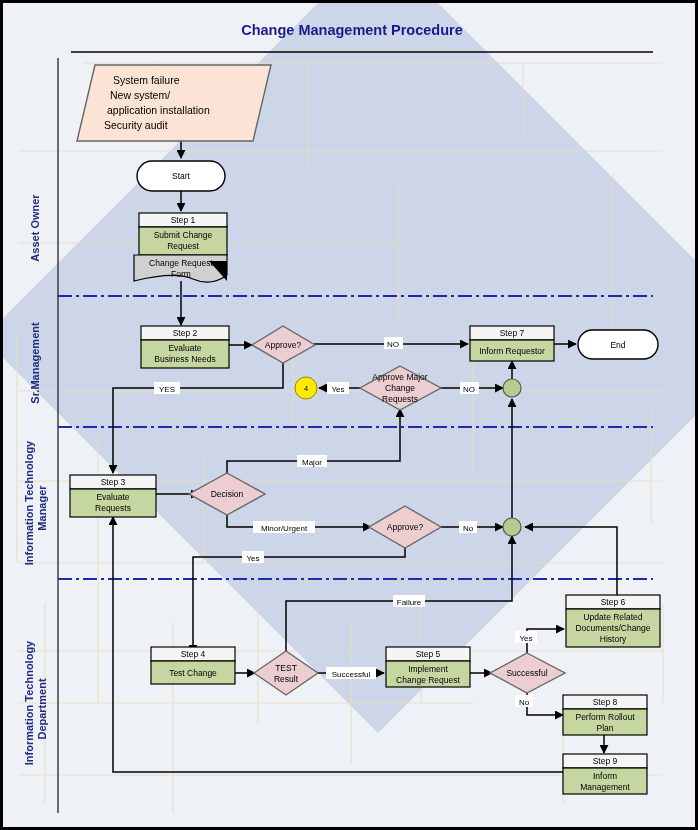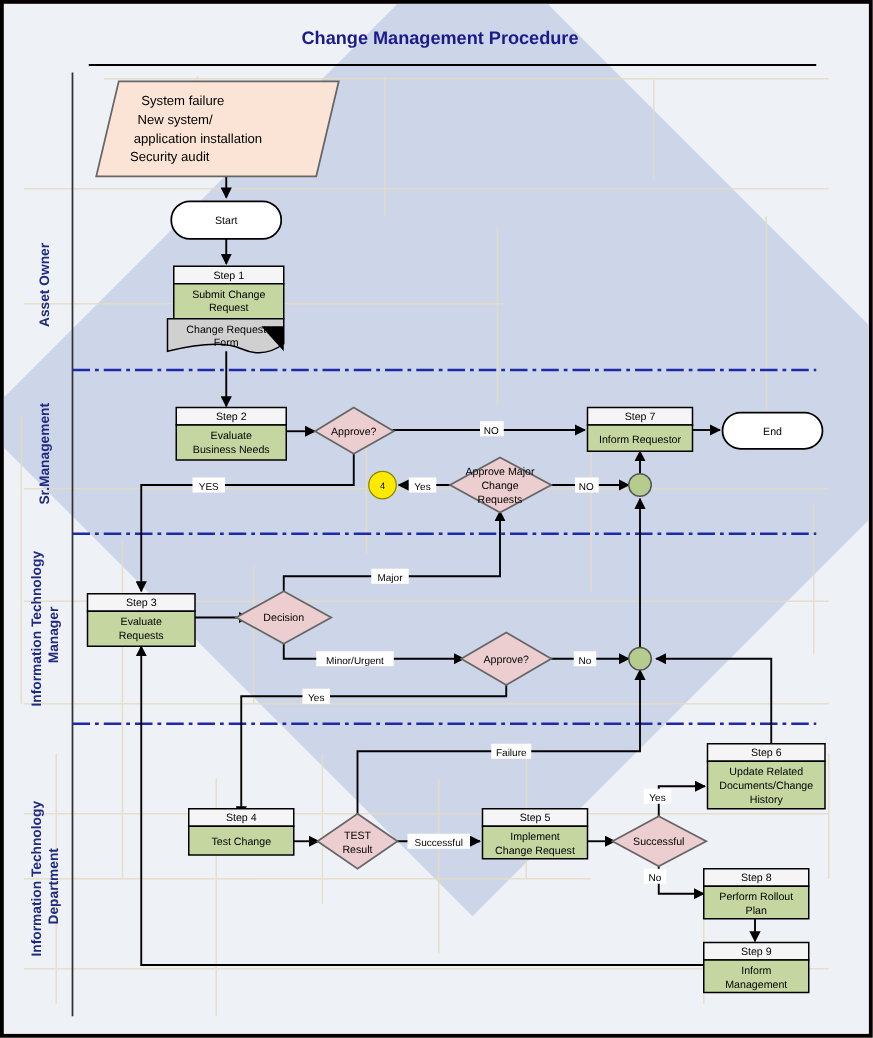--- a/index.html
+++ b/index.html
@@ -1,18 +1,18 @@
 <!DOCTYPE html>
 <html><head>
 <meta charset="utf-8">
 <style>
   html,body{margin:0;padding:0;background:#000;}
   #page{
     position:relative;width:698px;height:830px;overflow:hidden;
-    background:#fca5a5;
+    background:#a16207;
     border:3px solid #000;
     box-sizing:border-box;
     font-family:"Liberation Sans", sans-serif;
   }
   #flow{position:absolute;left:0;top:0;}
   .ttl{font-family:"Liberation Sans",sans-serif;font-weight:bold;font-size:14.5px;fill:#1a1a8c;}
   .lane-label{font-family:"Liberation Sans",sans-serif;font-weight:bold;font-size:11px;fill:#1f2a80;}
   .box-hdr{font-family:"Liberation Sans",sans-serif;font-size:8.5px;fill:#000;}
   .box-txt{font-family:"Liberation Sans",sans-serif;font-size:8.5px;fill:#000;}
   .dia-txt{font-family:"Liberation Sans",sans-serif;font-size:8.5px;fill:#000;}

